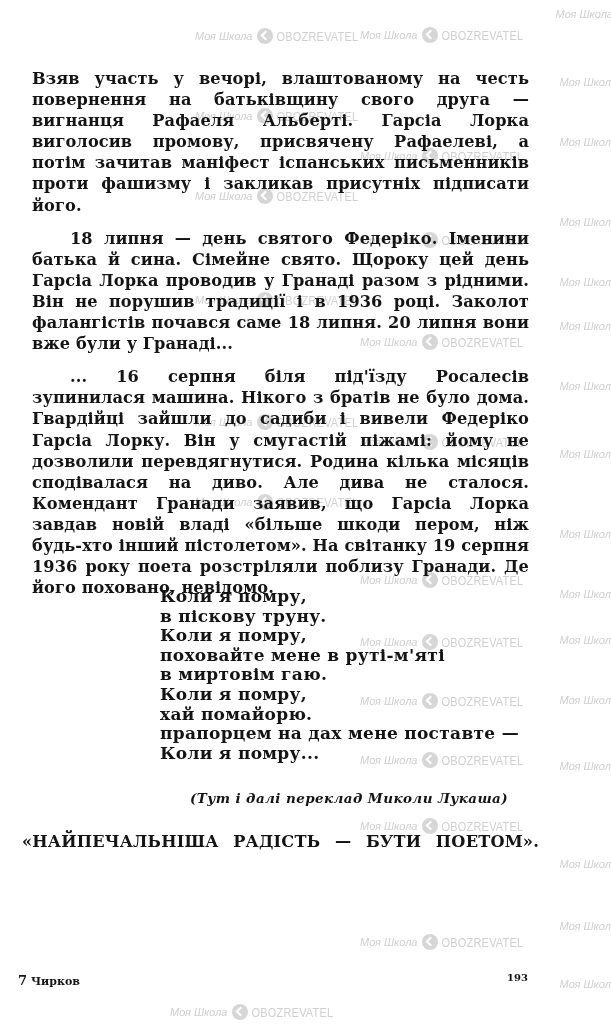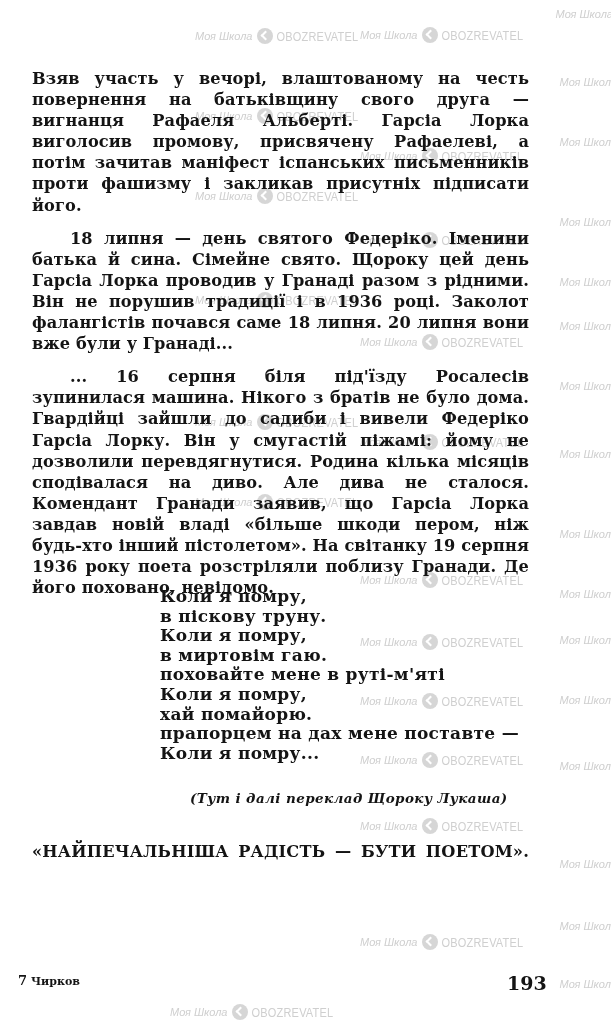--- a/index.html
+++ b/index.html
@@ -131,21 +131,21 @@
 
     
     .section {
       position: absolute;
       left: 20px;
       top: 829px;
       width: 521px;
       z-index: 1;
     }
     .section h2 {
-      margin: 12px;
+      margin: 2px;
       font-size: 16.2px;
       line-height: 21.1px;
       font-weight: bold;
       text-align: justify;
       text-align-last: justify;
       letter-spacing: 0.2px;
     }
     .section p {
       margin: 0;
       font-size: 16.2px;
@@ -163,21 +163,21 @@
       font-size: 11px;
       font-weight: bold;
       white-space: nowrap;
       z-index: 1;
     }
     .footer-left .sig-num { font-size: 13px; margin-right: 4px; }
     .footer-right {
       position: absolute;
       left: 507px;
       top: 972px;
-      font-size: 19px;
+      font-size: 10px;
       font-weight: bold;
       z-index: 1;
     }
   </style>
 </head>
 <body>
 
 <div class="page">
 
   <div class="wm" style="left:195px; top:28px;">
@@ -355,28 +355,28 @@
   <div class="prose">
     <p>Взяв участь у вечорі, влаштованому на честь повернення на батьківщину свого друга — вигнанця Рафаеля Альберті. Гарсіа Лорка виголосив промову, присвячену Рафаелеві, а потім зачитав маніфест іспанських письменників проти фашизму і закликав присутніх підписати його.</p>
     <p class="indent">18 липня — день святого Федеріко. Іменини батька й сина. Сімейне свято. Щороку цей день Гарсіа Лорка проводив у Гранаді разом з рідними. Він не порушив традиції і в 1936 році. Заколот фалангістів почався саме 18 липня. 20 липня вони вже були у Гранаді...</p>
     <p class="indent">... 16 серпня біля під'їзду Росалесів зупинилася машина. Нікого з братів не було дома. Гвардійці зайшли до садиби і вивели Федеріко Гарсіа Лорку. Він у смугастій піжамі: йому не дозволили перевдягнутися. Родина кілька місяців сподівалася на диво. Але дива не сталося. Комендант Гранади заявив, що Гарсіа Лорка завдав новій владі «більше шкоди пером, ніж будь-хто інший пістолетом». На світанку 19 серпня 1936 року поета розстріляли поблизу Гранади. Де його поховано, невідомо.</p>
   </div>
 
   <div class="poem">
     <div class="line">Коли я помру,</div>
     <div class="line">в піскову труну.</div>
     <div class="line">Коли я помру,</div>
+    <div class="line">поховайте мене в руті-м'яті</div>
     <div class="line">в миртовім гаю.</div>
-    <div class="line">поховайте мене в руті-м'яті</div>
     <div class="line">Коли я помру,</div>
     <div class="line">хай помайорю.</div>
     <div class="line">прапорцем на дах мене поставте —</div>
     <div class="line">Коли я помру...</div>
   </div>
-  <div class="attribution">(Тут і далі переклад Щороку Лукаша)</div>
+  <div class="attribution">(Тут і далі переклад Миколи Лукаша)</div>
 
   <div class="section">
     <h2>«НАЙПЕЧАЛЬНІША РАДІСТЬ — БУТИ ПОЕТОМ».</h2>
   </div>
 
   <div class="footer-left">
     <span class="sig-num">7</span><span>Чирков</span>
   </div>
   <div class="footer-right">193</div>
 

